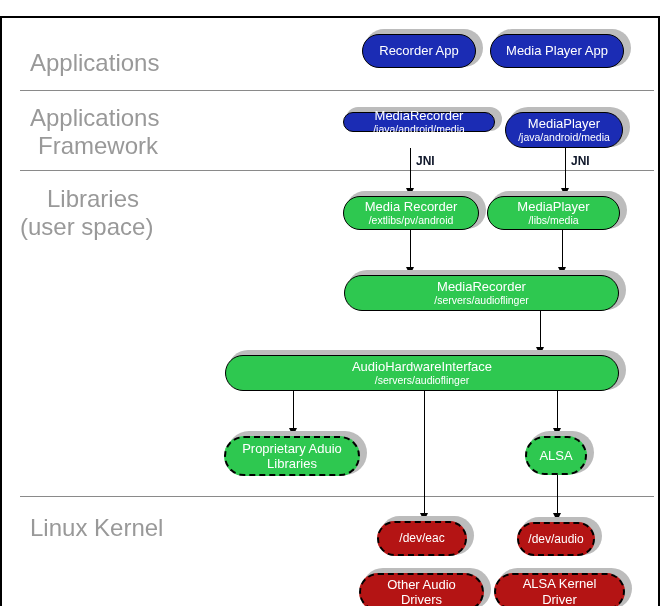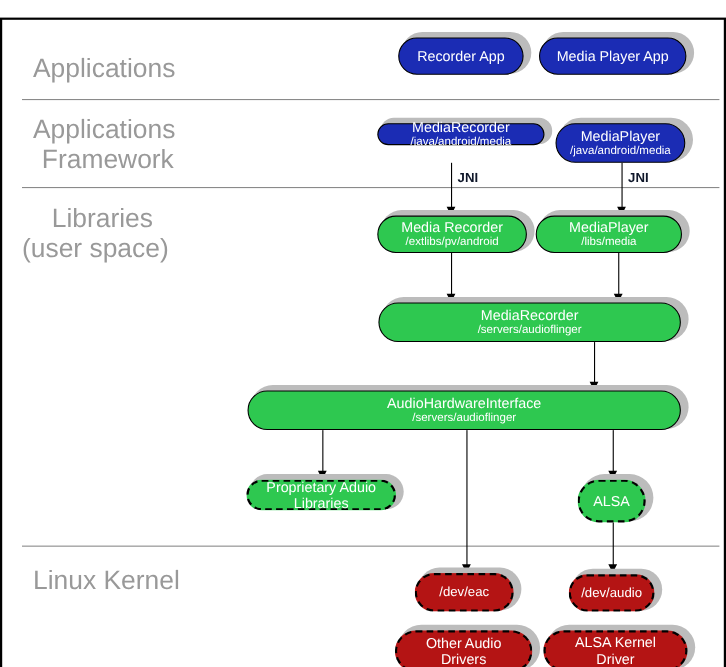--- a/index.html
+++ b/index.html
@@ -99,21 +99,21 @@
 
   <div class="pill green" style="left:223px;top:337px;width:394px;height:36px">
     <span>AudioHardwareInterface</span>
     <span class="sub">/servers/audioflinger</span>
   </div>
 
   <div class="arrow" style="left:291px;top:373px;height:45px"></div>
   <div class="arrow" style="left:422px;top:373px;height:130px"></div>
   <div class="arrow" style="left:555px;top:373px;height:45px"></div>
 
-  <div class="pill green dashed" style="left:222px;top:418px;width:136px;height:28px">
+  <div class="pill green dashed" style="left:222px;top:418px;width:136px;height:40px">
     <span>Proprietary Aduio Libraries</span>
   </div>
   <div class="pill green dashed" style="left:523px;top:418px;width:62px;height:39px">
     <span>ALSA</span>
   </div>
 
   <div class="arrow" style="left:555px;top:457px;height:46px"></div>
 
   <div class="pill red dashed" style="left:375px;top:503px;width:90px;height:35px;font-size:12px">
     <span>/dev/eac</span>

